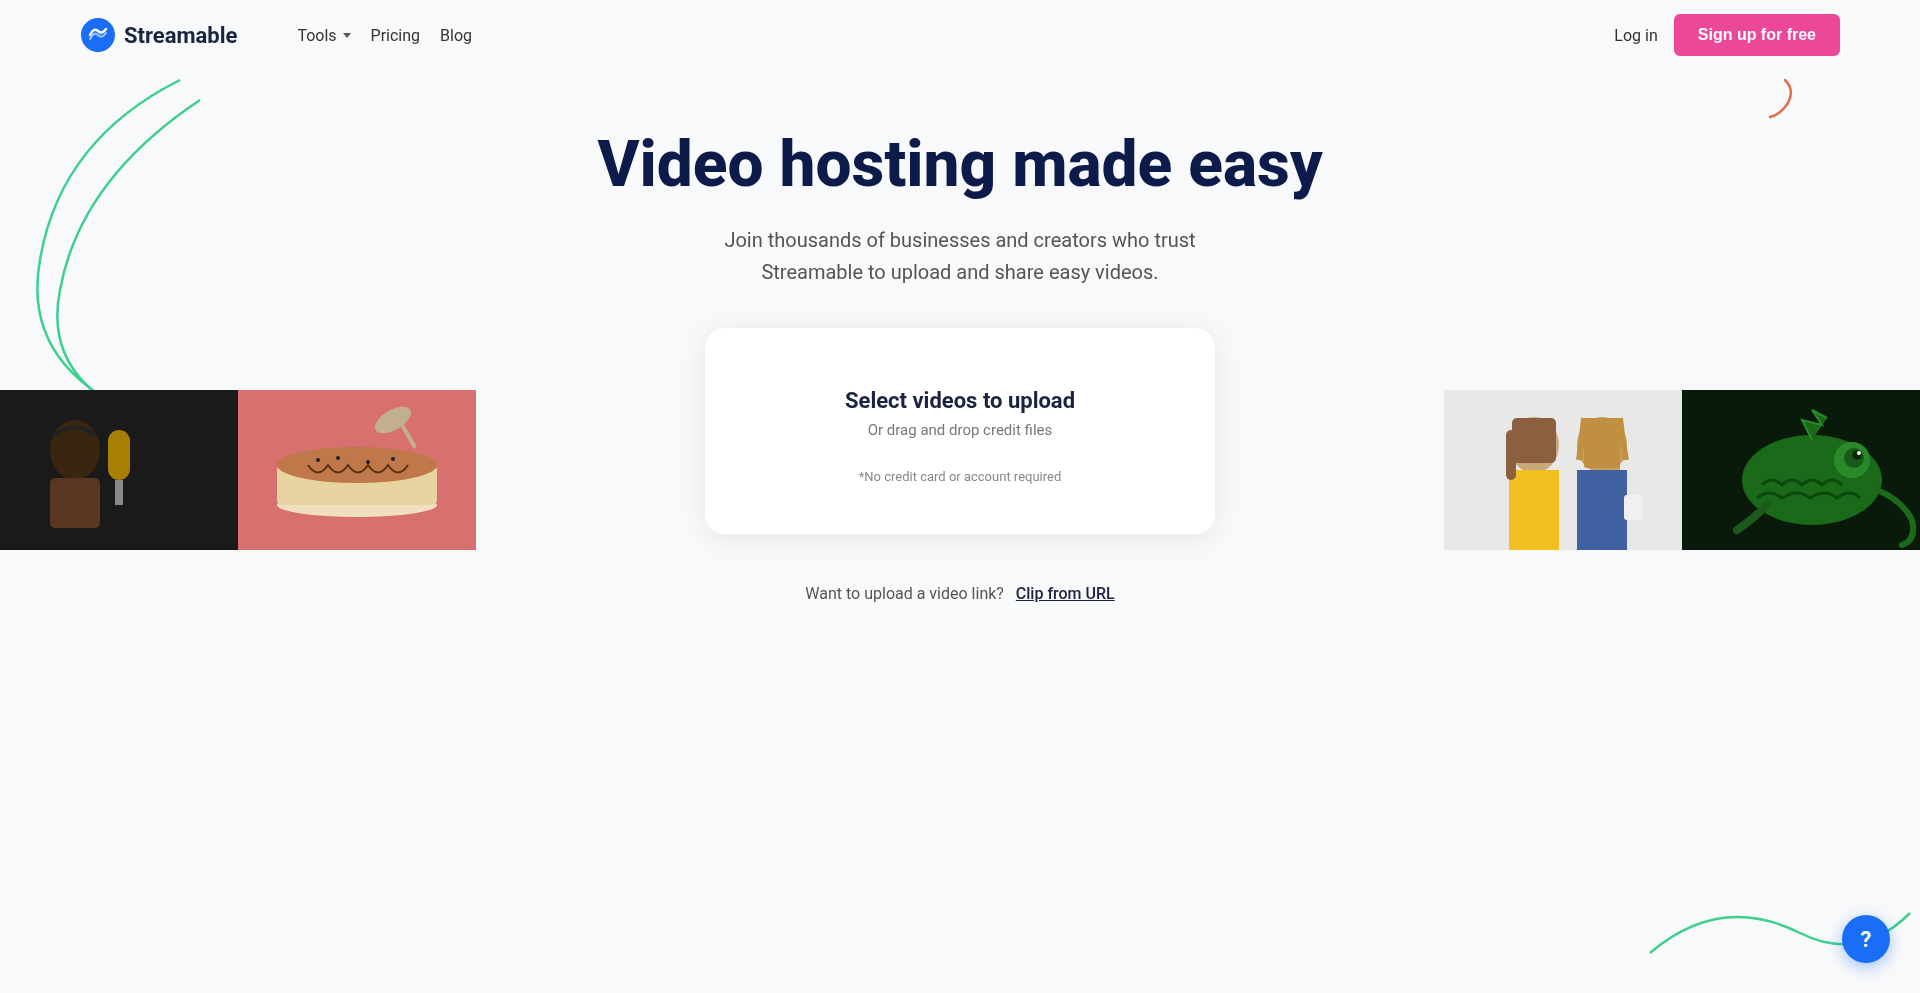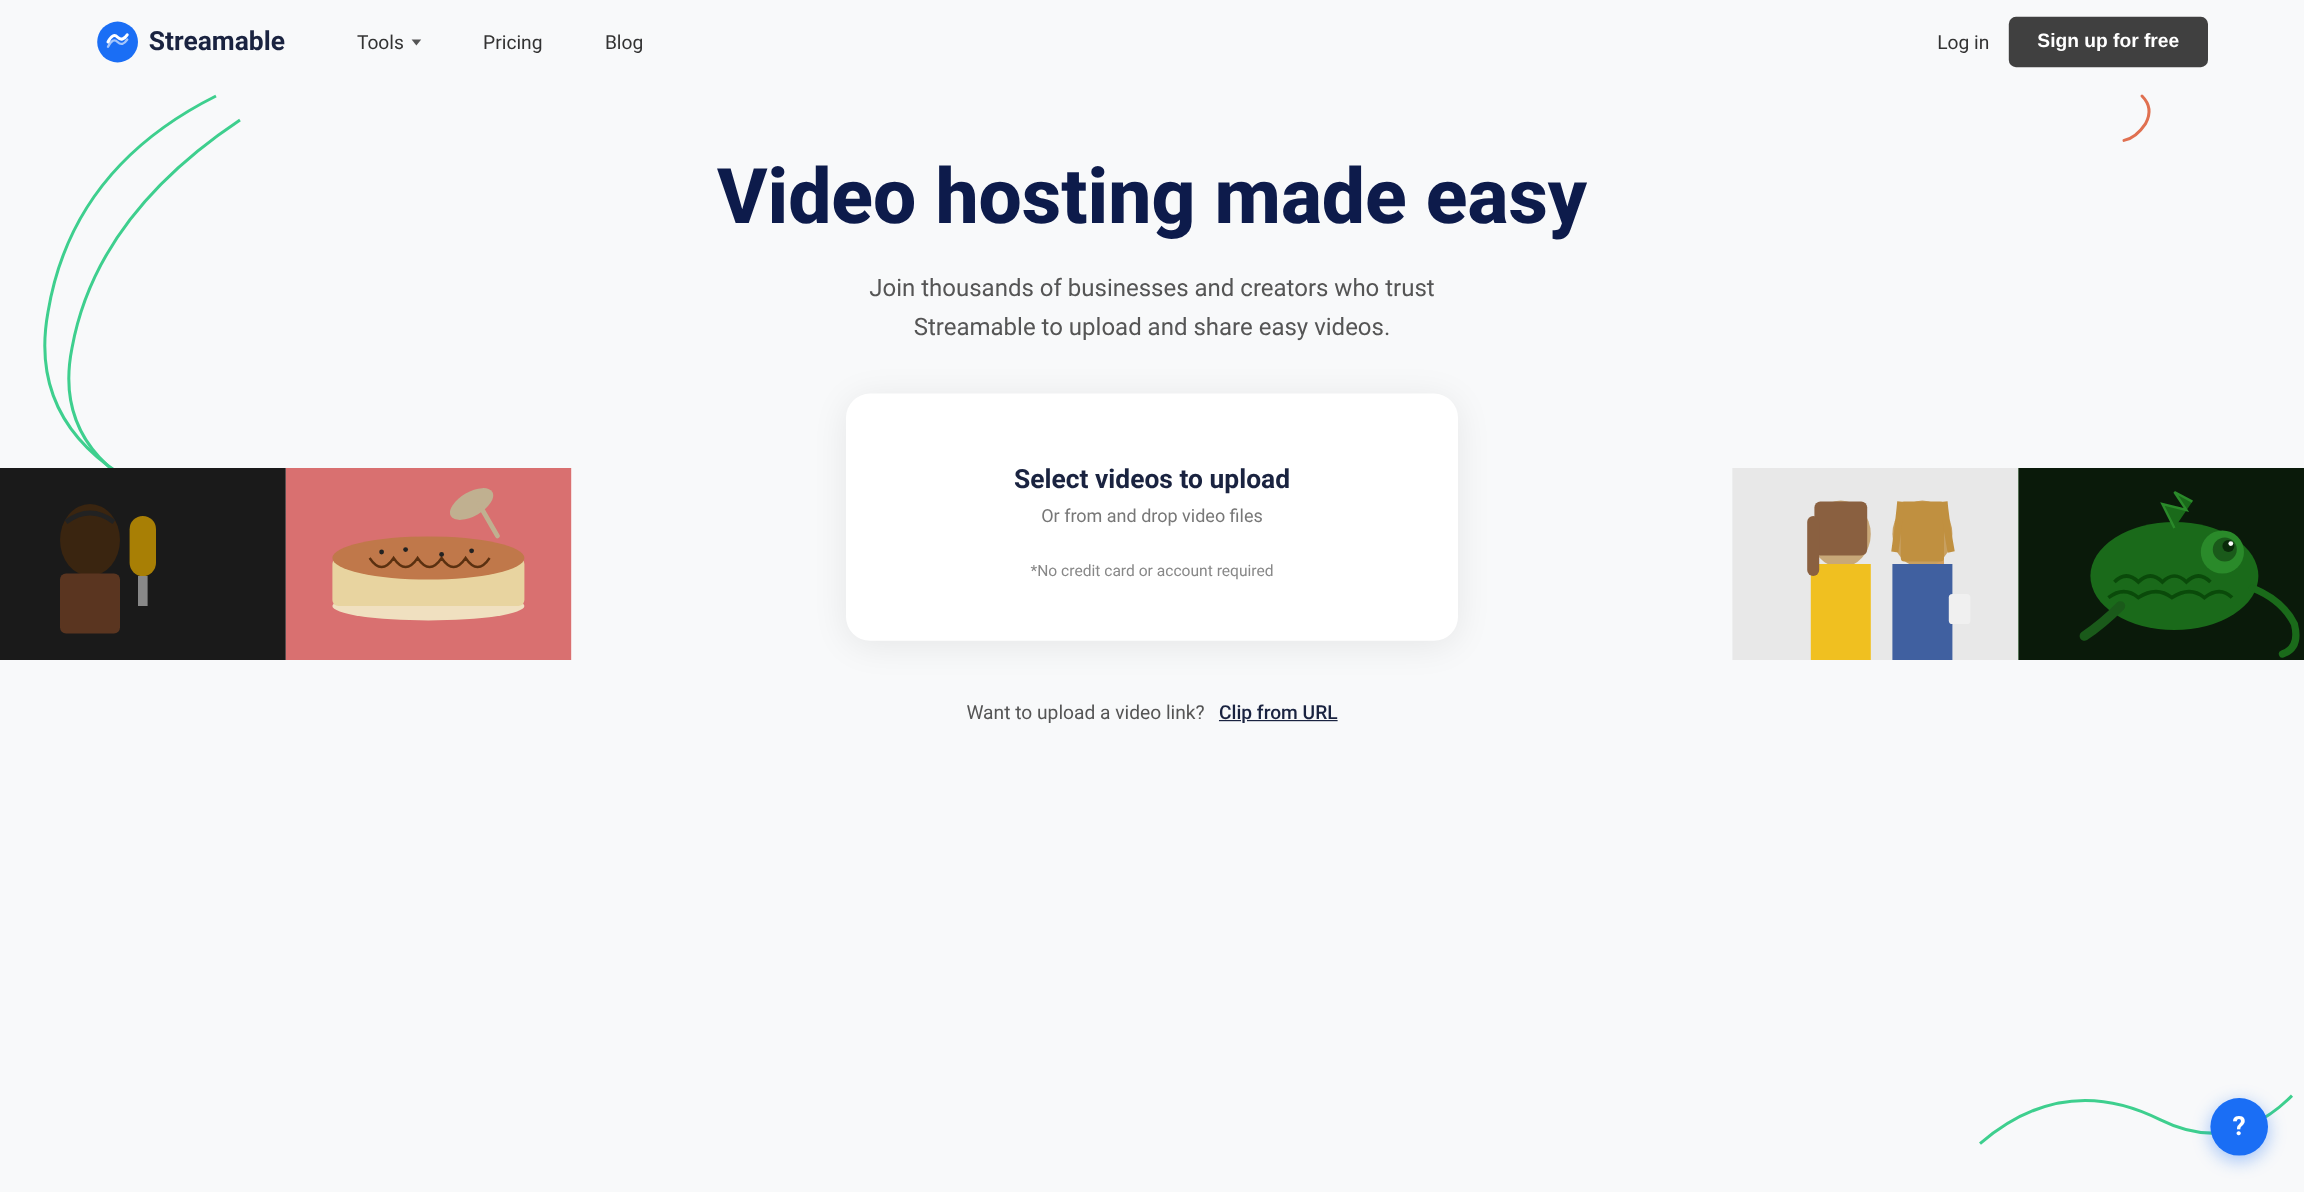--- a/index.html
+++ b/index.html
@@ -33,21 +33,21 @@
       height: 36px;
     }
     .logo-text {
       font-size: 22px;
       font-weight: 700;
       color: #1a2340;
     }
     .nav-links {
       display: flex;
       align-items: center;
-      gap: 52px;
+      gap: 20px;
       flex: 1;
     }
     .nav-link {
       font-size: 16px;
       color: #333;
       text-decoration: none;
       cursor: pointer;
       display: flex;
       align-items: center;
       gap: 4px;
@@ -57,21 +57,21 @@
       align-items: center;
       gap: 16px;
     }
     .login-link {
       font-size: 16px;
       color: #333;
       text-decoration: none;
       cursor: pointer;
     }
     .signup-btn {
-      background: #404040;
+      background: #ec4899;
       color: white;
       border: none;
       padding: 12px 24px;
       border-radius: 6px;
       font-size: 16px;
       font-weight: 600;
       cursor: pointer;
     }
     .chevron-down {
       display: inline-block;
@@ -291,21 +291,21 @@
 
 <section class="hero">
   <h1 class="hero-title">Video hosting made easy</h1>
   <p class="hero-subtitle">
     <span>Join thousands of businesses and creators who trust</span><br>
     <span>Streamable to upload and share easy videos.</span>
   </p>
 
   <div class="upload-card">
     <div class="upload-title">Select videos to upload</div>
-    <div class="upload-subtitle">Or from and drop video files</div>
+    <div class="upload-subtitle">Or drag and drop credit files</div>
     <div class="no-credit">*No credit card or account required</div>
   </div>
 
   <div class="bottom-text" style="margin-top:50px;">
     <span>Want to upload a video link?</span>
     <span>&nbsp;</span>
     <a class="clip-url-link" href="#">Clip from URL</a>
   </div>
 </section>
 

